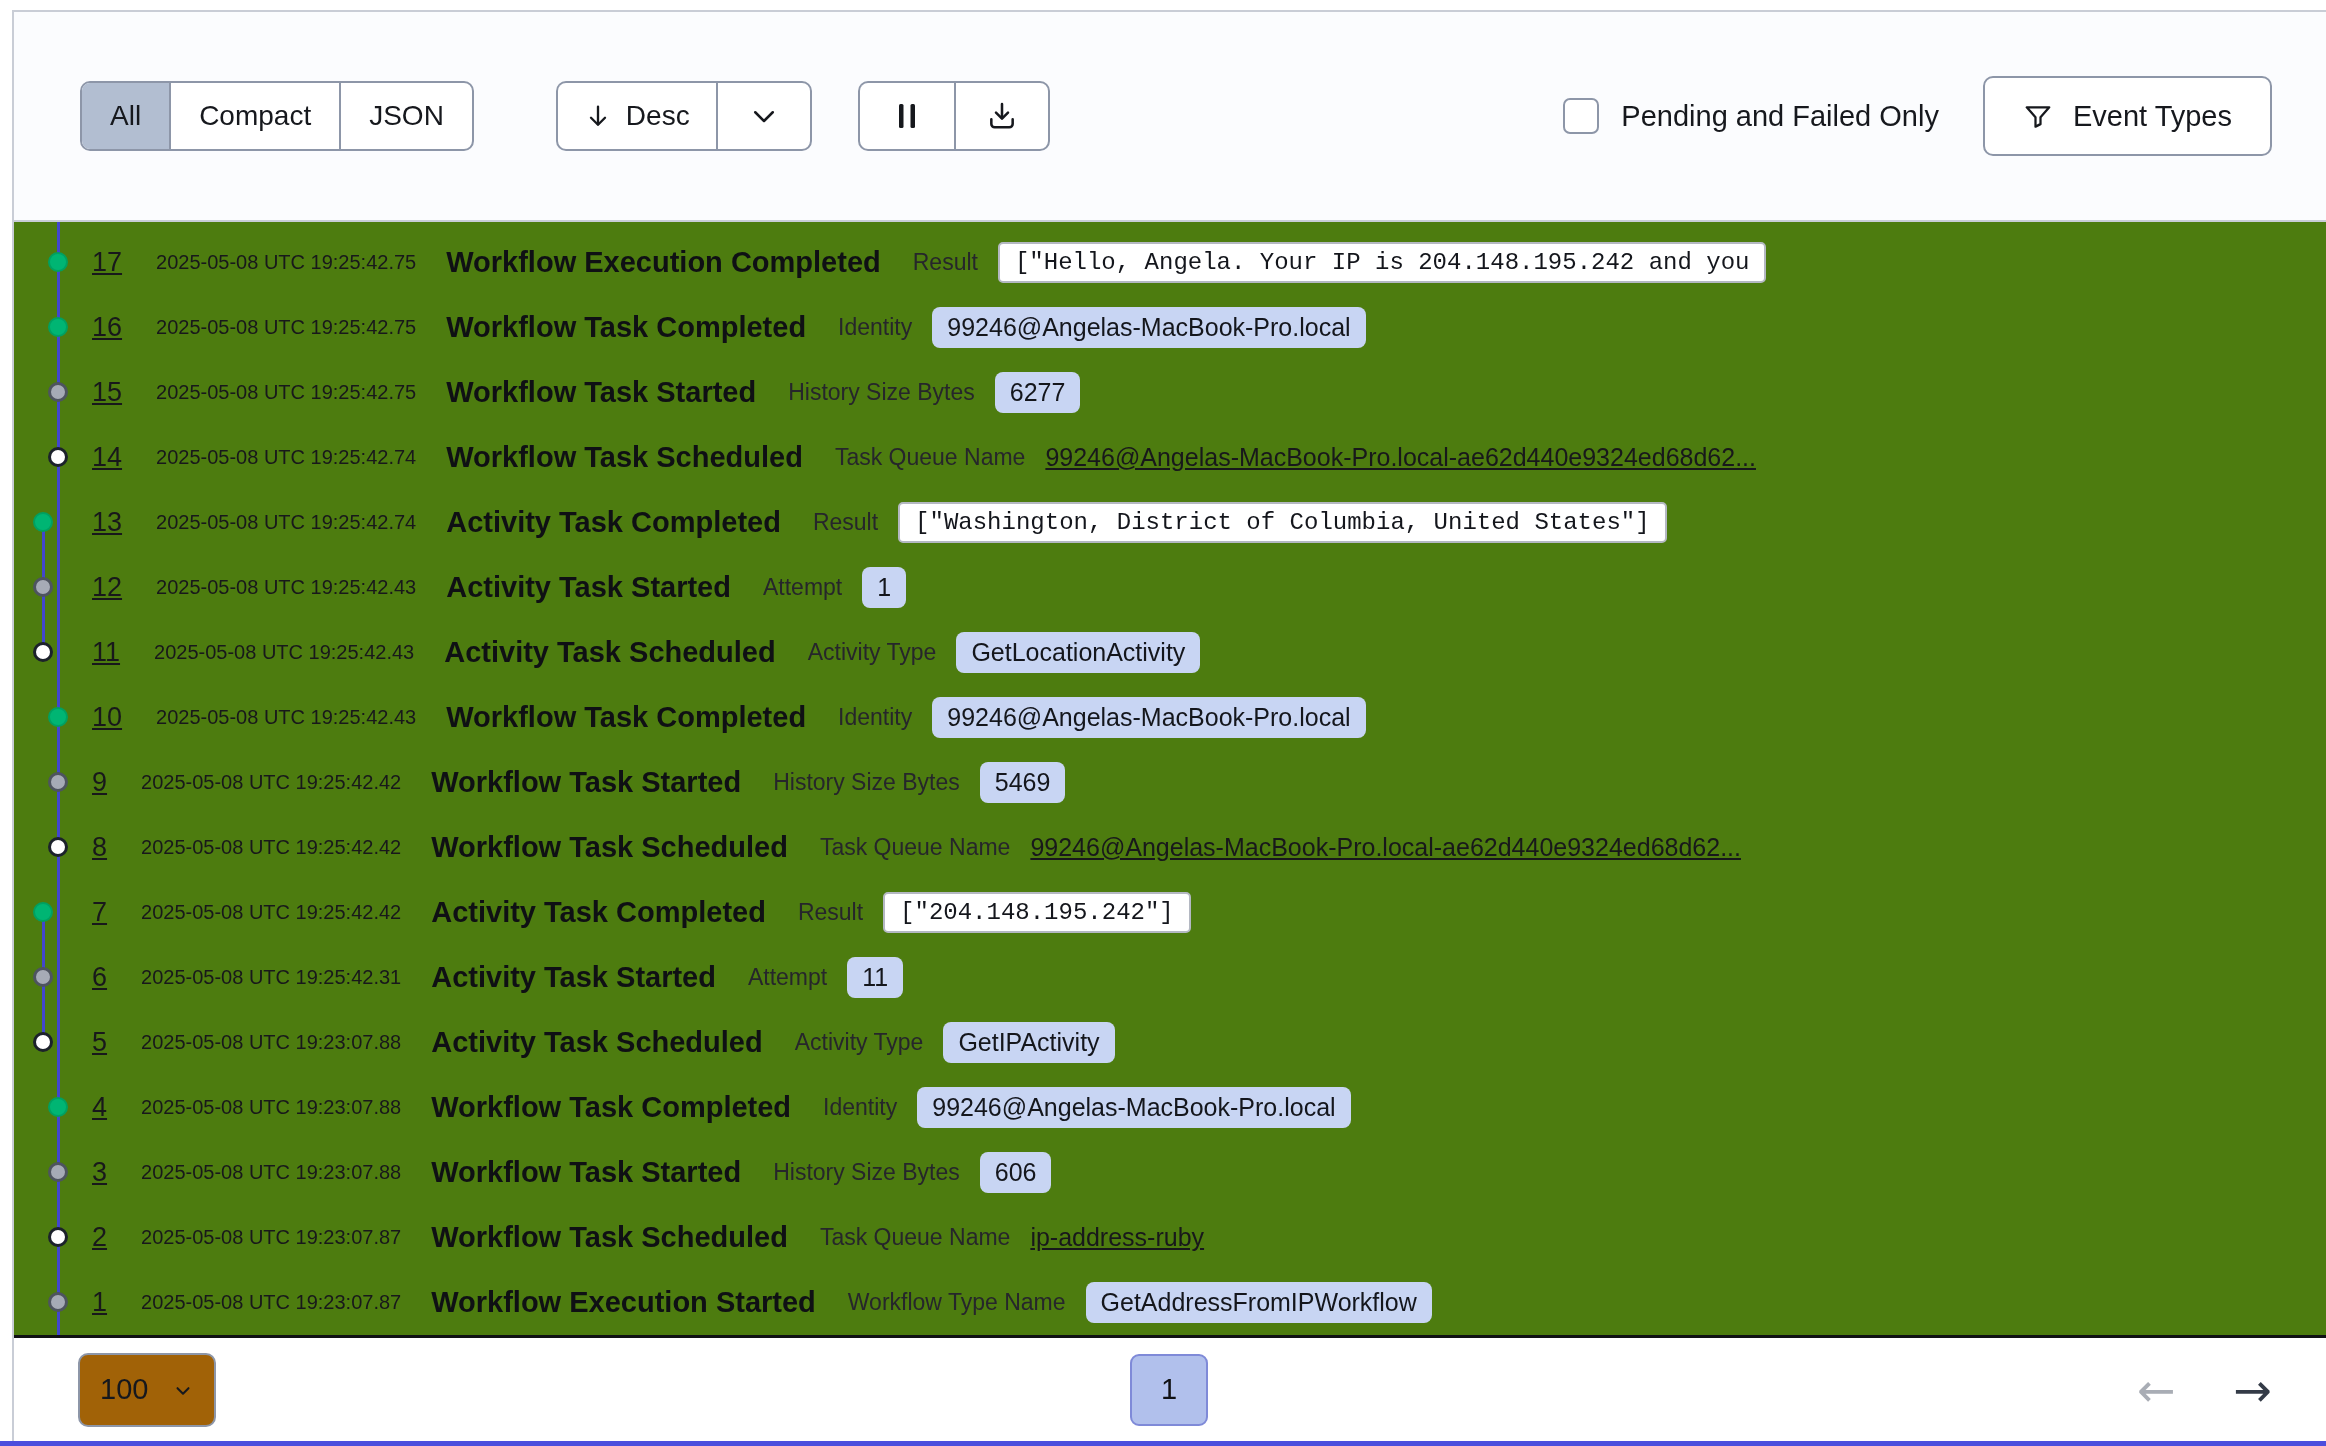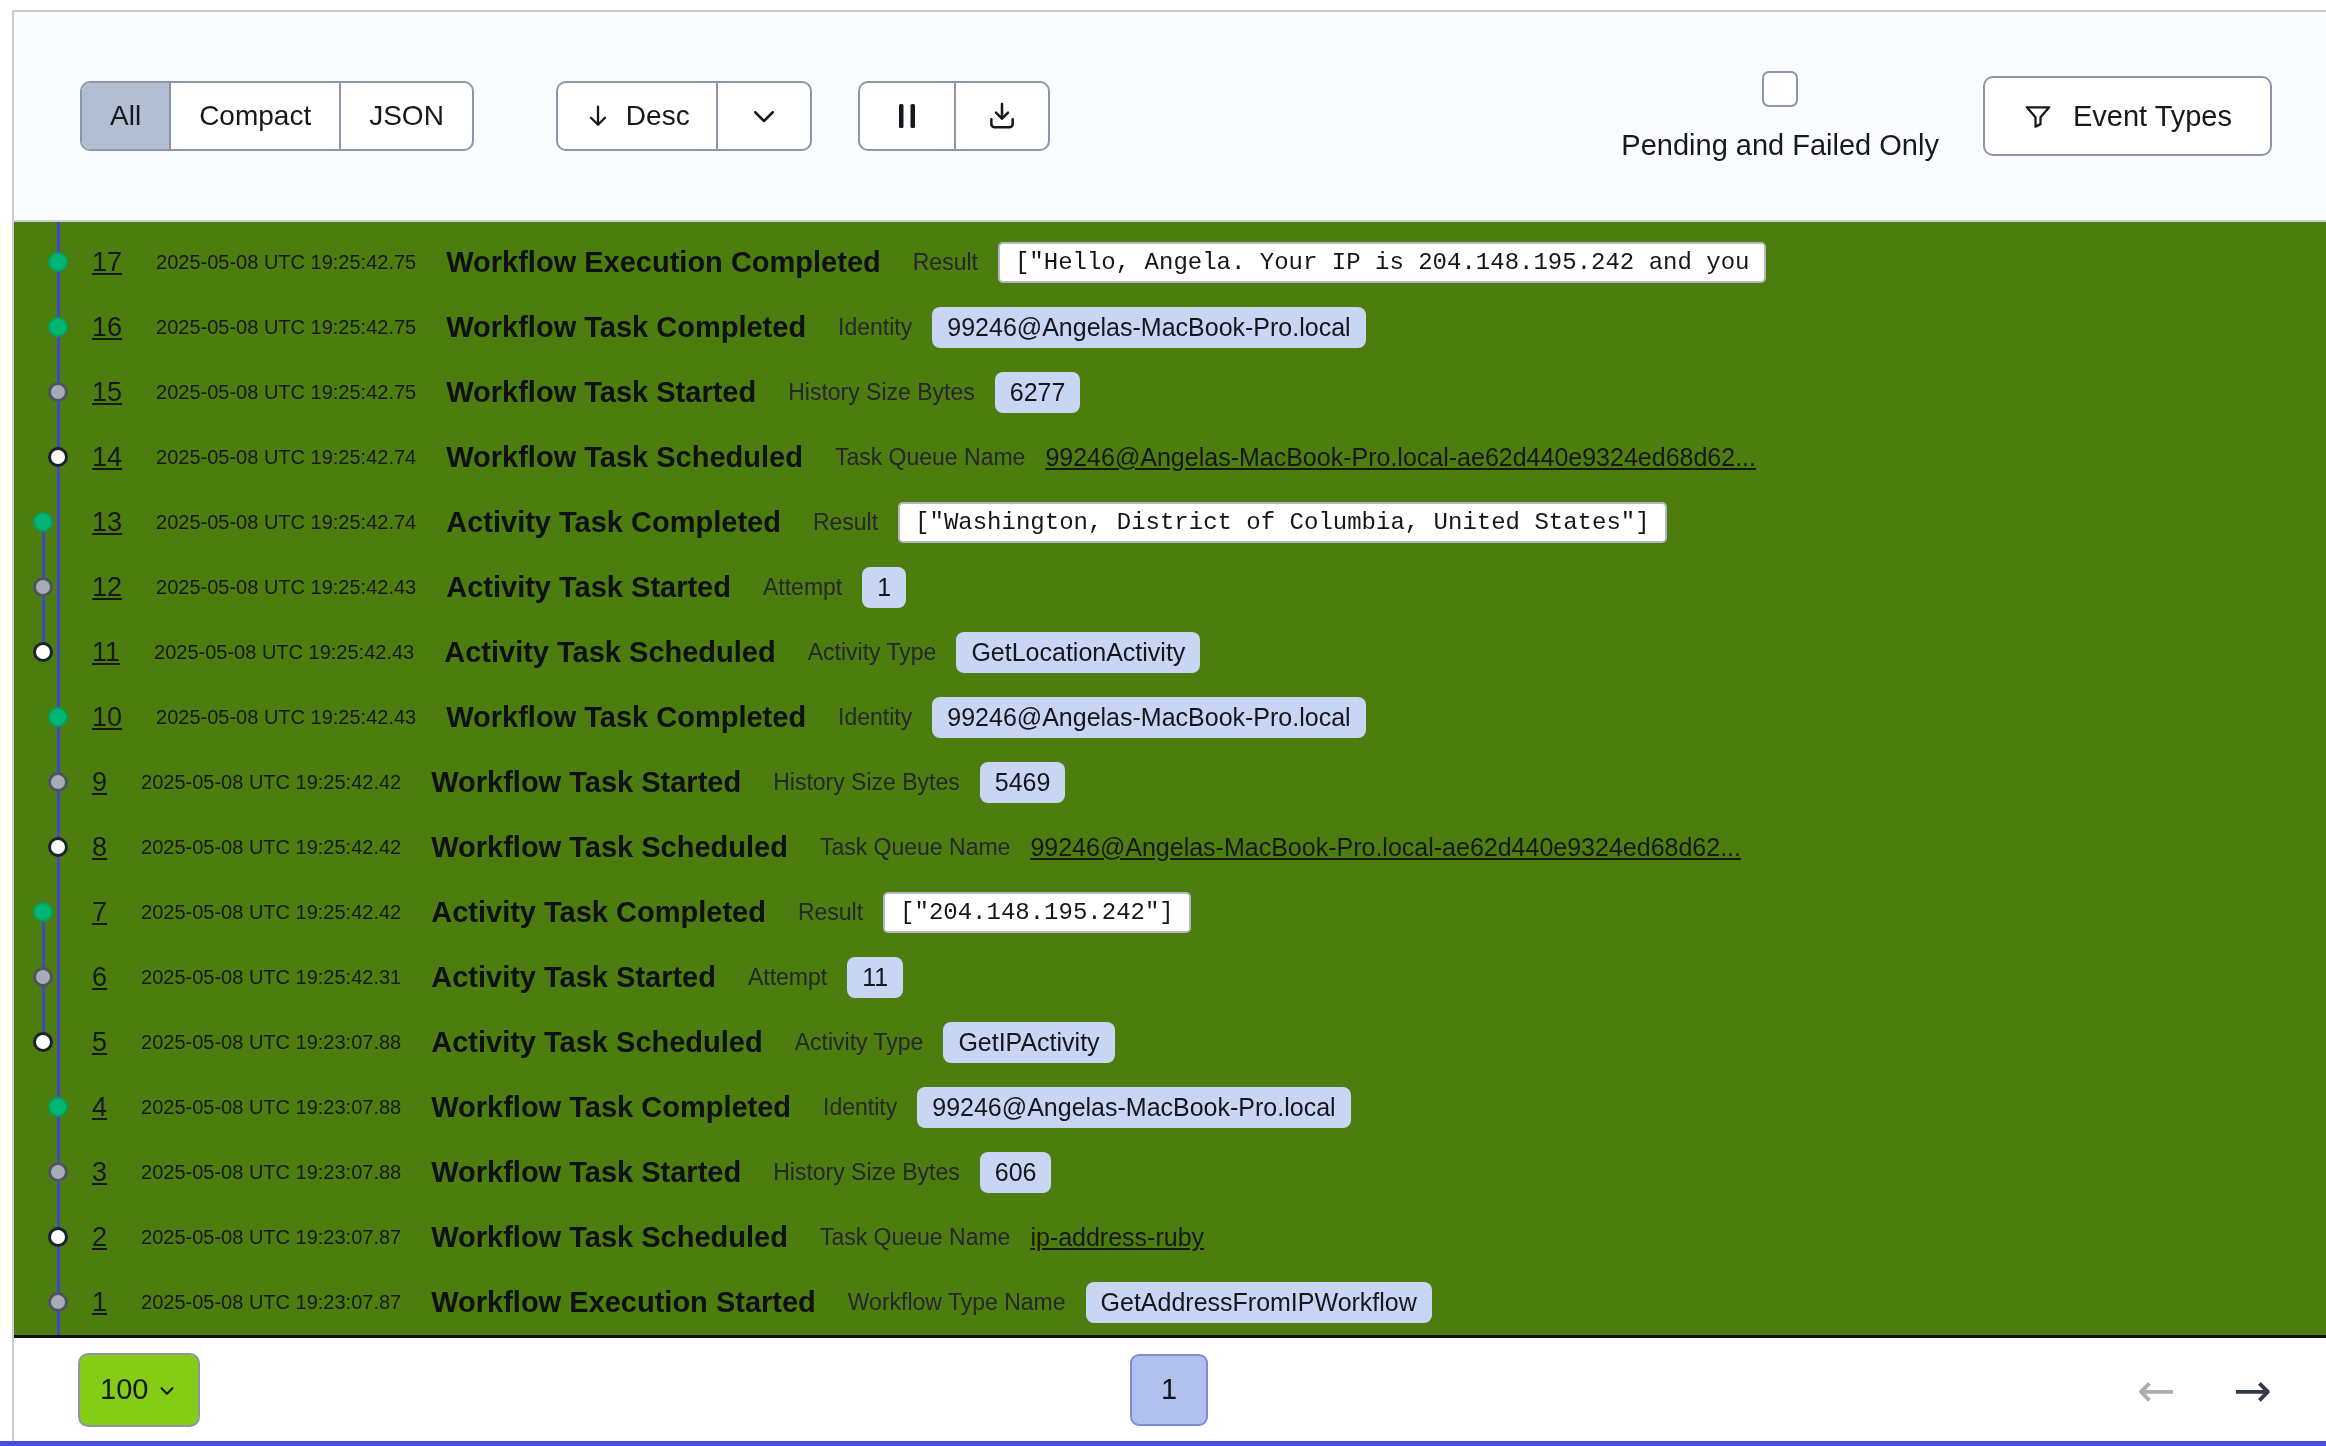--- a/index.html
+++ b/index.html
@@ -38,21 +38,21 @@
   .gbtn {
     background:#fff; border:2px solid #8d96a8; cursor:pointer;
     font-family:inherit; font-size:28px; color:#16181d;
     display:flex; align-items:center; justify-content:center; gap:14px;
     padding:0 26px; height:70px;
   }
   .gbtn.first { border-radius:10px 0 0 10px; border-right:none; }
   .gbtn.last  { border-radius:0 10px 10px 0; border-left:2px solid #8d96a8; }
   .gbtn.icon-only { width:96px; padding:0; }
   .spacer { flex:1; }
-  .checkbox-wrap { display:flex; align-items:center; gap:22px;flex-direction:column; }
+  .checkbox-wrap { display:flex; align-items:center; gap:22px; }
   .checkbox {
     width:36px; height:36px; border:2px solid #8d96a8; border-radius:7px;
     background:#fff; cursor:pointer; flex:none;
   }
   .checkbox-label { font-size:29px; color:#16181d; }
   .event-types-btn {
     margin-left:44px; margin-right:54px;
     background:#fff; border:2px solid #8d96a8; border-radius:10px;
     height:80px; padding:0 38px; cursor:pointer;
     display:flex; align-items:center; gap:20px;
@@ -102,22 +102,22 @@
   .val-link {
     font-size:25px; color:#18181b; text-decoration:underline;
     cursor:pointer; white-space:pre;
   }
   
   .footer {
     flex:1; border-top:3px solid #101114; position:relative;
     display:flex; align-items:center; background:#fff;
   }
   .page-size {
-    margin-left:64px; width:122px; height:74px;
-    border:2px solid #8d96a8; border-radius:10px; background:#84cc16;
+    margin-left:64px; width:138px; height:74px;
+    border:2px solid #8d96a8; border-radius:10px; background:#a16207;
     display:flex; align-items:center; justify-content:space-between;
     padding:0 20px; font-size:29px; cursor:pointer;
   }
   .current-page {
     position:absolute; left:calc(50% - 40px); top:50%; transform:translateY(-50%);
     width:78px; height:72px; background:#b1c0ec; border:2px solid #7f8ad8;
     border-radius:9px; display:flex; align-items:center; justify-content:center;
     font-size:29px; color:#101114; font-family:inherit; cursor:pointer;
   }
   .pager-arrows {

